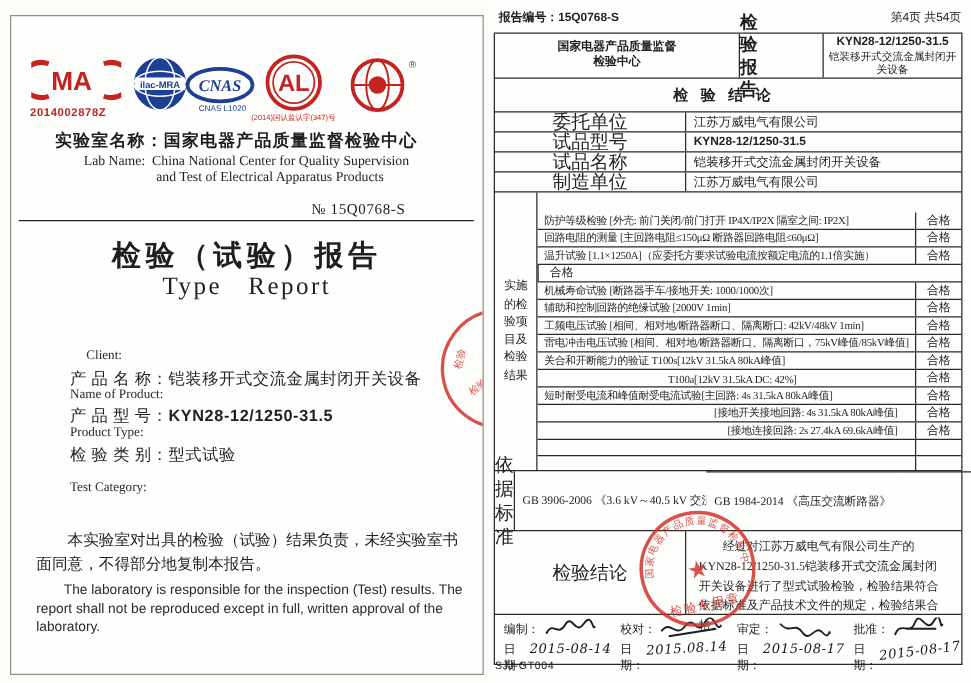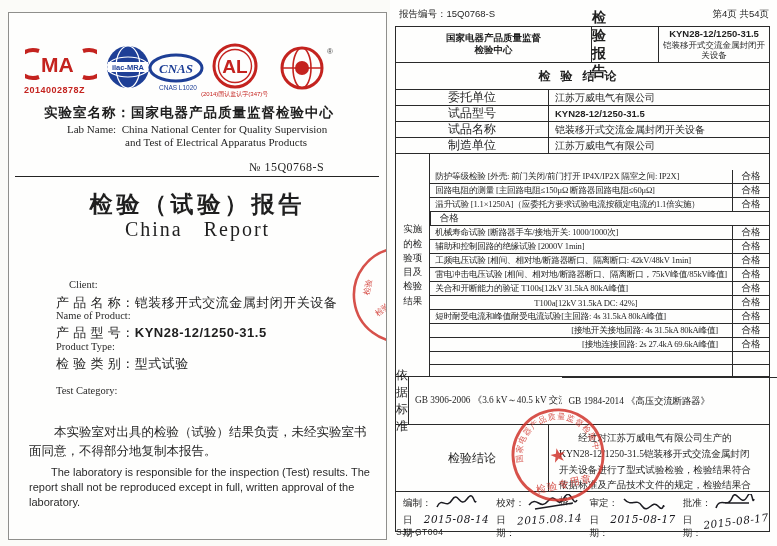--- a/index.html
+++ b/index.html
@@ -25,38 +25,38 @@
   .title-zh{font-size:23px;font-weight:bold;letter-spacing:4px;text-align:center;width:100%;}
   .title-en{font-size:20px;letter-spacing:2px;word-spacing:14px;text-align:center;width:100%;}
   .fld-zh{font-size:13px;letter-spacing:.5px;}
   .fld-en{font-size:10.5px;color:#2a2a2a;}
   .fld-val{font-size:13px;}
   .disc-zh{font-size:12.5px;line-height:1.5;text-indent:2em;}
   .disc-en{font-family:"Liberation Sans","DejaVu Sans",sans-serif;font-size:11px;line-height:1.35;text-indent:2em;color:#2a2a2a;}
   
   #right-page{position:absolute;left:390px;top:0;width:387px;height:546px;background:#fefefd;}
   .rp-head{position:absolute;top:8px;left:9px;right:8px;font-size:9.5px;display:flex;justify-content:space-between;font-family:"Liberation Sans",sans-serif;}
-  .rp-head .no{font-weight:normal;}
+  .rp-head .no{font-weight:bold;}
   #rp-table{
     position:absolute;left:5px;top:26px;width:373px;
     border:1.5px solid #2a2a2a;display:flex;flex-direction:column;
     font-size:9.5px;background:transparent;
   }
   .trow{display:flex;border-top:1px solid #2a2a2a;}
   .trow:first-child{border-top:none;}
   .tcell{box-sizing:border-box;margin-left:44px;}
   .vline{border-left:1px solid #2a2a2a;}
   .hdr-row{height:35px;}
   .hdr-org{width:110px;display:flex;flex-direction:column;justify-content:center;align-items:center;font-weight:bold;font-size:9.5px;line-height:1.25;}
   .hdr-title{flex:1;display:flex;justify-content:center;align-items:center;font-weight:bold;font-size:14px;letter-spacing:8px;}
   .hdr-model{width:114px;display:flex;flex-direction:column;justify-content:center;align-items:center;text-align:center;font-size:8.5px;line-height:1.25;}
   .hdr-model .mdl{font-weight:bold;font-size:9.5px;font-family:"Liberation Sans",sans-serif;}
   .sec-row{height:26px;display:flex;justify-content:center;align-items:center;font-weight:bold;font-size:12px;letter-spacing:10px;}
   .info-row{height:15px;}
-  .lblcell{width:64px;display:flex;justify-content:center;align-items:center;text-align:center;font-size:12px;font-family:Liberation Serif, serif;}
+  .lblcell{width:64px;display:flex;justify-content:center;align-items:center;text-align:center;font-size:15px;font-family:Liberation Serif, serif;}
   .valcell{flex:1;display:flex;align-items:center;padding:0 6px;font-size:10px;}
   .items-blk{display:flex;height:222px;border-top:1px solid #2a2a2a;}
   .items-lbl{width:64px;display:flex;justify-content:center;align-items:center;text-align:center;font-size:9.5px;line-height:1.5;padding:0 7px;box-sizing:border-box;}
   .items-col{flex:1;display:flex;flex-direction:column;border-left:1px solid #2a2a2a;}
   .irow{display:flex;height:14.8px;border-top:1px solid #2a2a2a;box-sizing:border-box;}
   .irow:first-child{border-top:none;margin-top:16px;}
   .itext{flex:1;display:flex;align-items:center;padding:0 5px;font-size:8.6px;letter-spacing:-0.2px;white-space:nowrap;overflow:hidden;}
   .irow.ind .itext{padding-left:104px;}
   .irow.ar .itext{justify-content:flex-end;padding-right:14px;}
   .ires{width:36px;border-left:1px solid #2a2a2a;display:flex;justify-content:center;align-items:center;font-size:9.5px;}
@@ -130,21 +130,21 @@
   </div>
 
   <div class="lp-abs lab-zh" style="left:35px;top:91px;"><span>实验室名称：</span><span>国家电器产品质量监督检验中心</span></div>
   <div class="lp-abs lab-en" style="left:58px;top:110px;"><span>Lab Name:</span>&nbsp;&nbsp;<span>China National Center for Quality Supervision</span></div>
   <div class="lp-abs lab-en" style="left:116px;top:123px;">and Test of Electrical Apparatus Products</div>
 
   <div class="lp-abs rep-no" style="left:240px;top:147px;">№ 15Q0768-S</div>
   <div class="rule" style="left:6px;top:163px;width:364px;"></div>
 
   <div class="lp-abs title-zh" style="left:0;top:176px;">检验（试验）报告</div>
-  <div class="lp-abs title-en" style="left:0;top:205px;">China Report</div>
+  <div class="lp-abs title-en" style="left:0;top:205px;">Type Report</div>
 
   <div class="lp-abs fld-en" style="left:60px;top:266px;">Client:</div>
 
   <div class="lp-abs fld-zh" style="left:47px;top:281px;"><span>产 品 名 称：</span><span class="fld-val">铠装移开式交流金属封闭开关设备</span></div>
   <div class="lp-abs fld-en" style="left:47px;top:297px;">Name of Product:</div>
 
   <div class="lp-abs fld-zh" style="left:47px;top:311px;"><span>产 品 型 号：</span><span class="fld-val" style="font-family:'Liberation Sans',sans-serif;font-weight:bold;">KYN28-12/1250-31.5</span></div>
   <div class="lp-abs fld-en" style="left:47px;top:328px;">Product Type:</div>
 
   <div class="lp-abs fld-zh" style="left:47px;top:342px;"><span>检 验 类 别：</span><span class="fld-val">型式试验</span></div>

